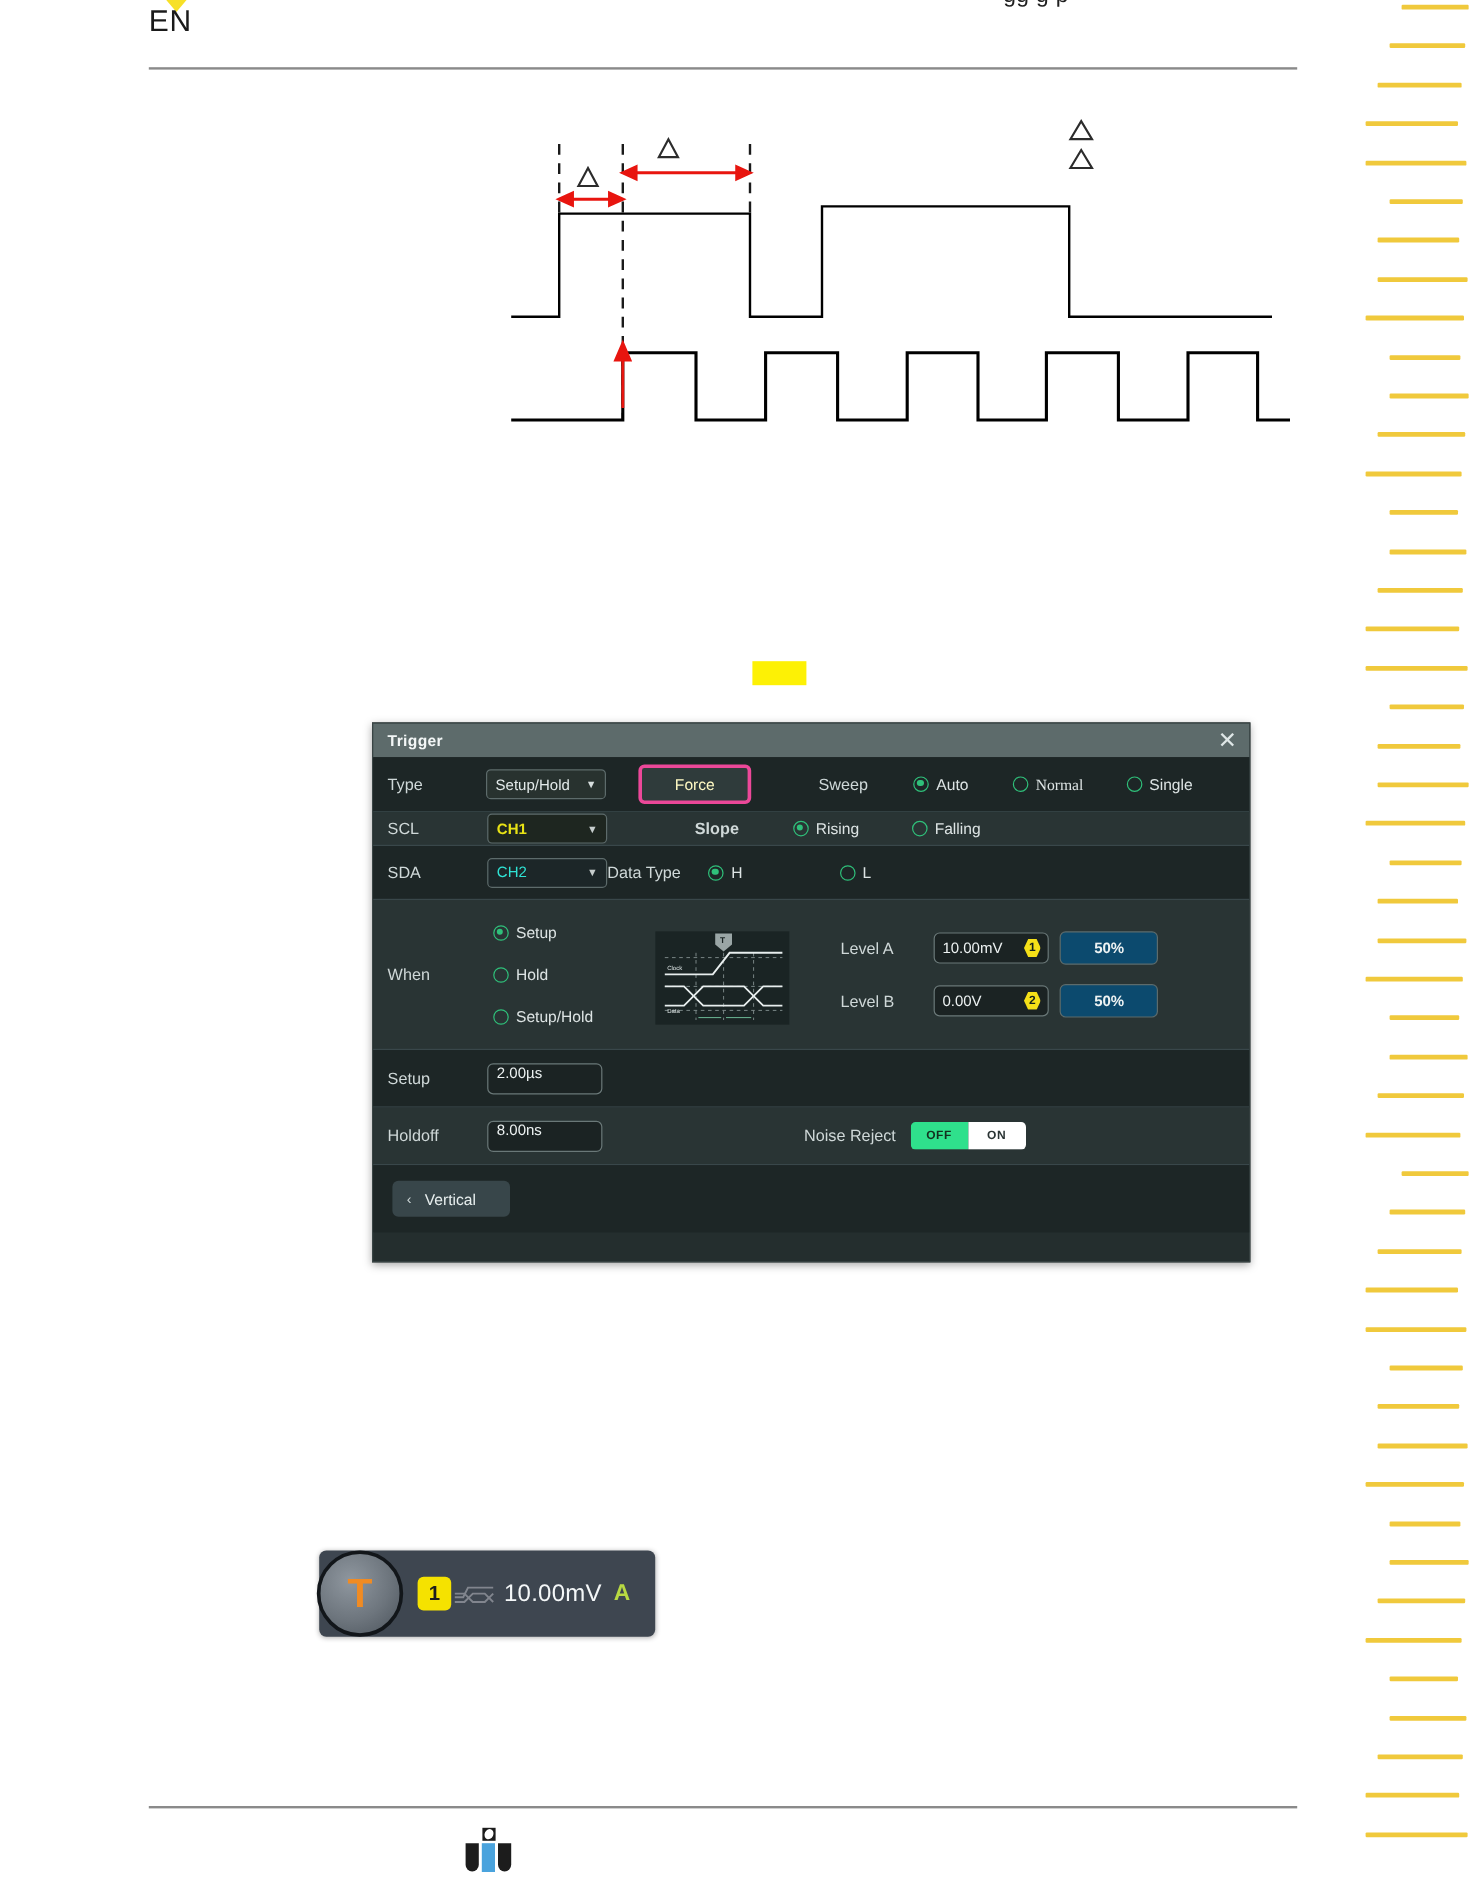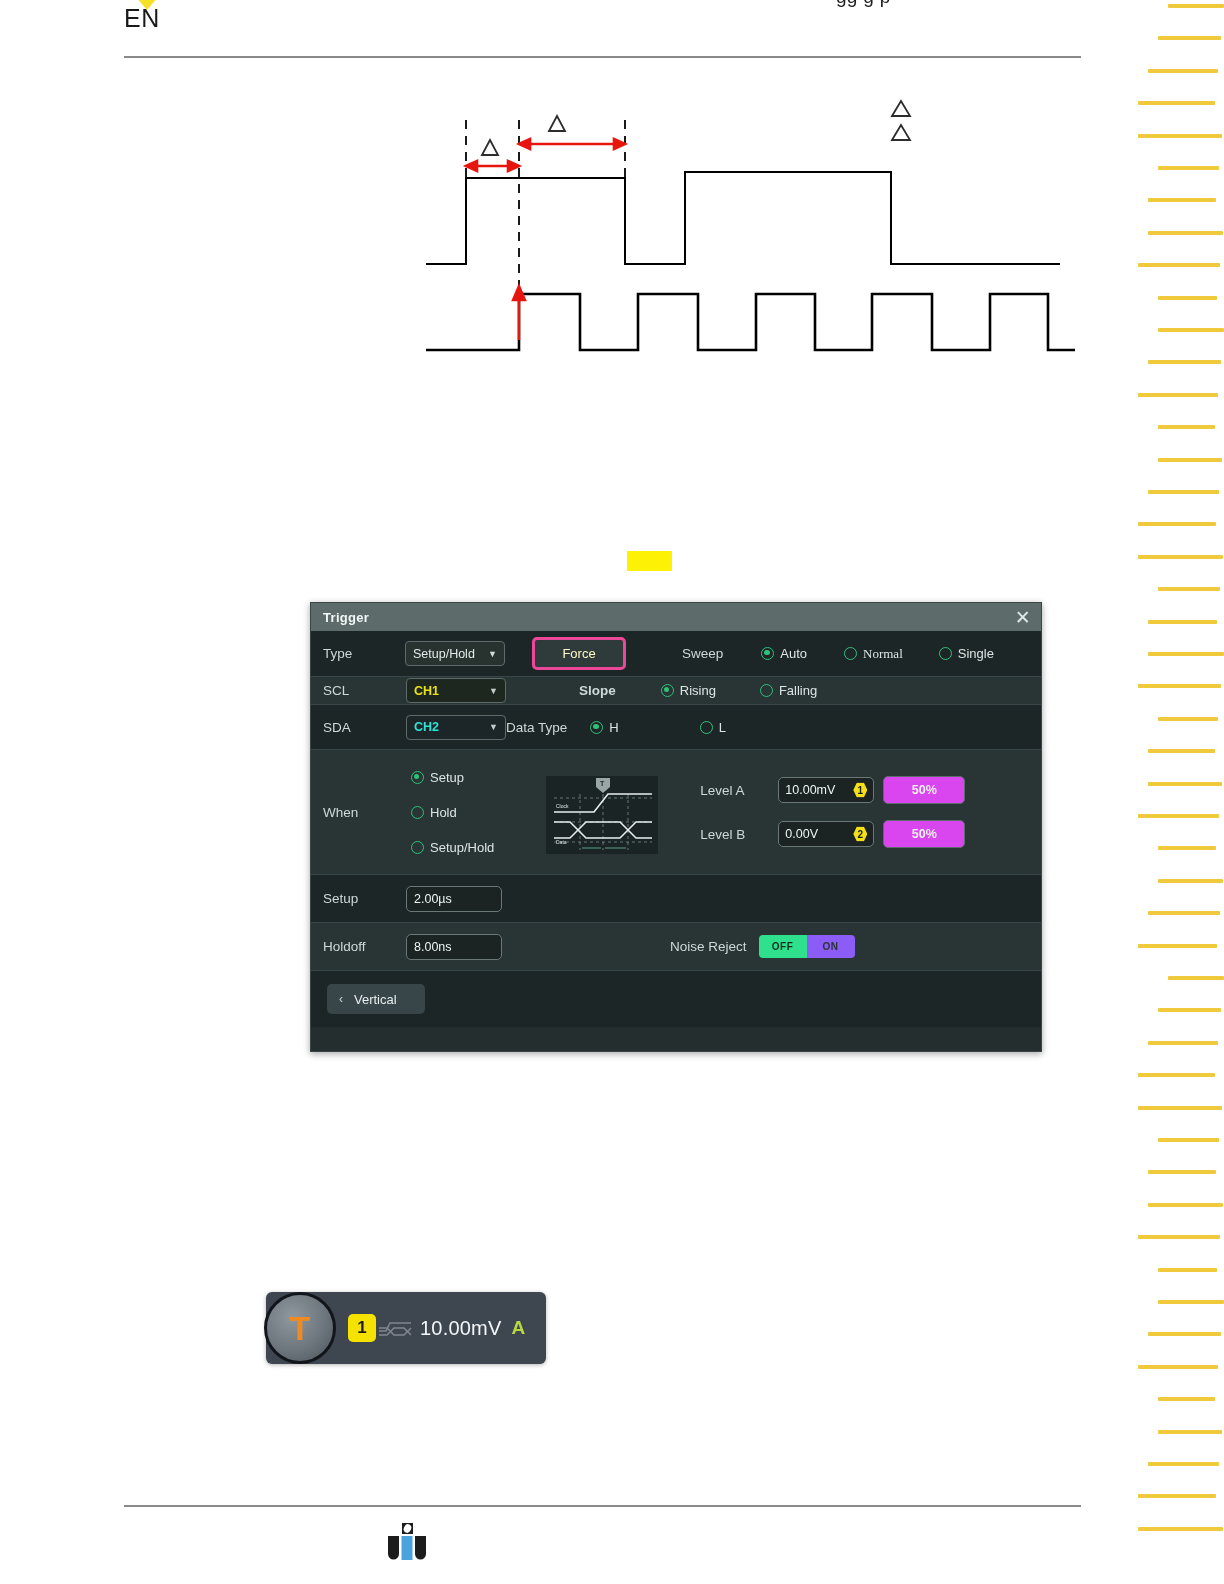--- a/index.html
+++ b/index.html
@@ -86,21 +86,21 @@
 
   
   .dd{
     width:100px;height:25px;border:1px solid #5d6b6b;border-radius:4px;
     background:#28322f;display:flex;align-items:center;
     justify-content:space-between;padding:0 7px;box-sizing:border-box;
     font-size:12.5px;color:#e3eaea;cursor:pointer;
   }
   .dd .caret{font-size:9px;color:#d7dede;}
   .dd.ch1{background:#1e2620;color:#e8e215;font-weight:bold;}
-  .dd.ch2{background:#1c2628;color:#2fe3d4;font-weight:bold;gap:12px;}
+  .dd.ch2{background:#1c2628;color:#2fe3d4;font-weight:normal;gap:12px;}
   .dd.ch1 .caret,.dd.ch2 .caret{color:#c6cdcd;}
 
   .btn{
     height:27px;min-width:88px;border:3px solid #ec4899;border-radius:5px;
     background:#2f3b3b;display:flex;align-items:center;justify-content:center;
     font-size:13px;color:#fef9c3;cursor:pointer;
   }
 
   
   .radio{display:flex;align-items:center;gap:6px;cursor:pointer;font-size:13px;color:#dde4e4;}
@@ -121,35 +121,35 @@
     font-size:12.5px;color:#eef3f3;position:relative;cursor:text;
   }
   .badge{
     position:absolute;right:6px;top:50%;transform:translateY(-50%);
     width:14px;height:15px;background:#f5e018;color:#14201a;
     font-size:10px;font-weight:bold;display:flex;align-items:center;justify-content:center;
     clip-path:polygon(25% 0,75% 0,100% 50%,75% 100%,25% 100%,0 50%);
   }
   .pct{
     width:80px;height:26px;border:1px solid #5d6b6b;border-radius:5px;
-    background:#d946ef;display:flex;align-items:center;justify-content:center;
+    background:#0c4a6e;display:flex;align-items:center;justify-content:center;
     font-size:12.5px;font-weight:bold;color:#eef3f3;cursor:pointer;
   }
 
   .tin{
     width:96px;height:26px;border:1px solid #6a7878;border-radius:5px;
-    background:#1b2323;display:flex;align-items:center;padding:0 7px;
+    background:#1b2323;display:flex;padding:0 7px;
     box-sizing:border-box;font-size:12.5px;color:#eef3f3;cursor:text;
   }
 
   
   .tog{display:flex;width:96px;height:23px;border-radius:4px;overflow:hidden;cursor:pointer;}
   .tog > div{flex:1;display:flex;align-items:center;justify-content:center;font-size:10px;font-weight:bold;letter-spacing:.5px;}
   .tog .off{background:#2fe08c;color:#13301f;}
-  .tog .on{background:#8b5cf6;color:#2a3434;}
+  .tog .on{background:#ffffff;color:#2a3434;}
 
   .vert{
     width:98px;height:30px;border-radius:5px;background:#38464a;
     display:flex;align-items:center;gap:11px;padding-left:12px;
     box-sizing:border-box;font-size:13px;color:#e7eeee;cursor:pointer;
   }
   .vert .ch{font-size:12px;color:#cfd8d8;}
 
   
   .thumb{width:112px;height:78px;}

